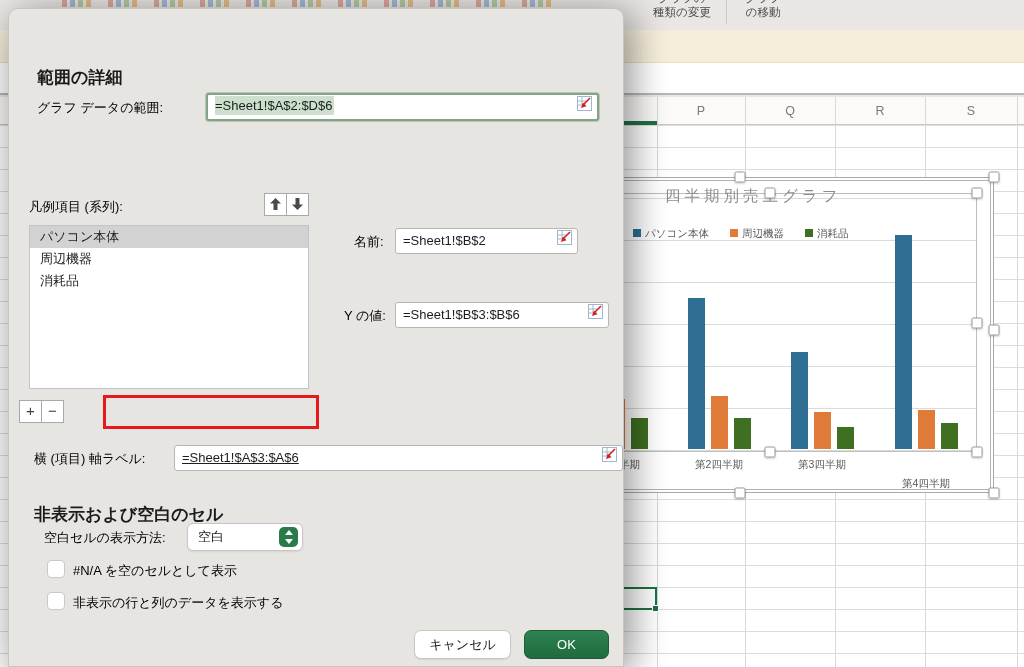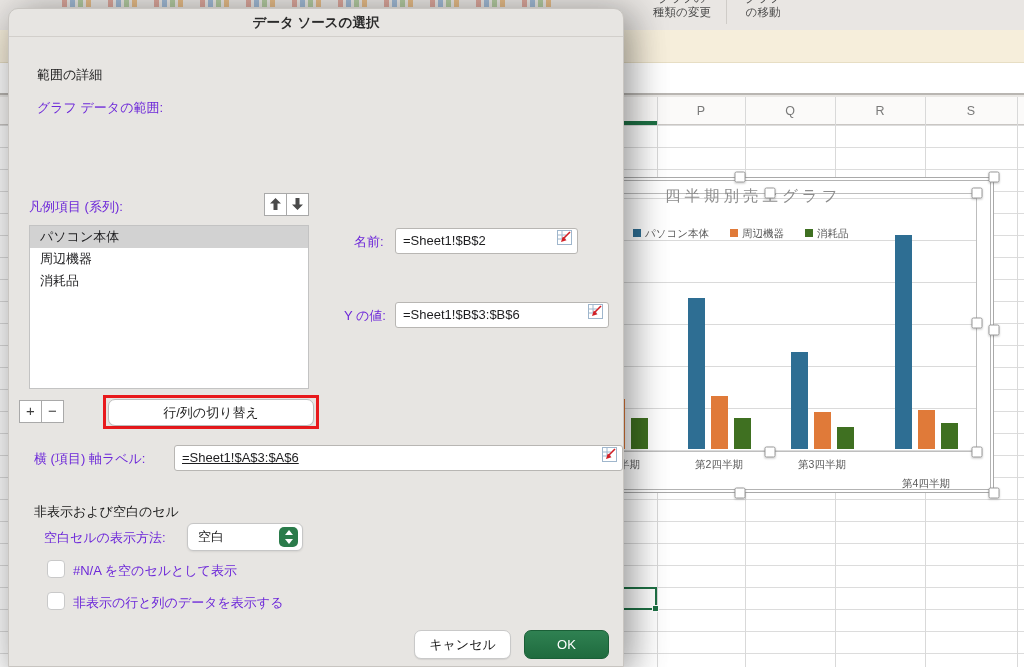--- a/index.html
+++ b/index.html
@@ -41,22 +41,22 @@
   .bar { position:absolute; bottom:43px; }
   .cat-label { position:absolute; top:280px; width:80px; text-align:center; font-size:10.5px; color:#595959; }
   .handle { position:absolute; width:11px; height:11px; background:#fff; border:1px solid #9a9a9a; border-radius:2px; transform:translate(-50%,-50%); box-shadow:0 1px 2px rgba(0,0,0,.15); }
 
   
   .dialog { left:8px; top:8px; width:616px; height:659px; background:#e7e5e2;
     border-radius:10px 10px 0 0; border:1px solid #c8c5c1;
     box-shadow:12px 0 34px rgba(0,0,0,.22), 0 14px 40px rgba(0,0,0,.28); }
   .dlg-titlebar { position:absolute; left:0; top:0; width:100%; height:28px; border-bottom:1px solid #d2cfcb;
     text-align:center; line-height:28px; font-size:13.5px; font-weight:bold; color:#2b2b2b; }
-  .sect-head { position:absolute; font-size:13px; font-weight:normal; color:#1b1b1b; }
-  .lbl { position:absolute; font-size:13px; color:#6d28d9; white-space:nowrap; }
+  .sect-head { position:absolute; font-size:17px; font-weight:bold; color:#1b1b1b; }
+  .lbl { position:absolute; font-size:13px; color:#000000; white-space:nowrap; }
   .field { position:absolute; background:#fff; border:1px solid #b8b6b3; border-radius:3px;
     font-size:13px; line-height:24px; padding-left:7px; white-space:nowrap; overflow:hidden; }
   .field .ref-icon { position:absolute; right:5px; top:50%; transform:translateY(-50%); }
   .range-field { border:2px solid #85a385; box-shadow:0 0 0 1px #b7c6b7; line-height:22px; }
   .range-field .hl { background:#cde0cd; padding:2px 2px 2px 0; }
   .series-list { position:absolute; left:20px; top:216px; width:280px; height:164px; background:#fff; border:1px solid #c3c3c3; }
   .series-list .item { height:22px; line-height:22px; padding-left:10px; font-size:13px; }
   .series-list .item.sel { background:#d2d2d2; }
   .sq-btn { position:absolute; width:23px; height:23px; background:#fff; border:1px solid #a9a9a9;
     text-align:center; line-height:20px; font-size:15px; color:#3c3c3c; }
@@ -143,24 +143,34 @@
       <div class="legend-item" style="left: 244px;"><span class="sw" style="background: rgb(63, 112, 33);"></span>消耗品</div>
     </div>
 
   <div class="abs handle" style="left:740px;top:177px;"></div>
   <div class="abs handle" style="left:994px;top:177px;"></div>
   <div class="abs handle" style="left:994px;top:330px;"></div>
   <div class="abs handle" style="left:994px;top:493px;"></div>
   <div class="abs handle" style="left:740px;top:493px;"></div>
 
   <div class="abs dialog">
-    <div class="dlg-titlebar">データ ソースの選択</div>
 
     <div class="sect-head" style="left:28px;top:57px;">範囲の詳細</div>
     <div class="lbl" style="left:28px;top:90px;">グラフ データの範囲:</div>
+    <div class="field range-field" style="left:197px;top:84px;width:393px;height:28px;">
+      <span class="hl">=Sheet1!$A$2:$D$6</span>
+      <span class="ref-icon">
+        <svg width="15" height="15" viewBox="0 0 15 15">
+            <rect x="0.5" y="0.5" width="14" height="14" fill="#fff" stroke="#9fb6cc"></rect>
+            <path d="M1 5h8M1 9h8M5 1v8" stroke="#9fb6cc" stroke-width="1"></path>
+            <path d="M13 2 L6 9" stroke="#d21f26" stroke-width="1.6"></path>
+            <path d="M4 12 L9.5 10.2 L5.8 6.5 Z" fill="#d21f26"></path>
+          </svg>
+      </span>
+    </div>
 
     <div class="lbl" style="left:20px;top:189px;">凡例項目 (系列):</div>
     <div class="sq-btn" style="left:255px;top:184px;">
       <span><svg width="11" height="12" viewBox="0 0 11 12" style="margin-top:4px;">
             <path d="M5.5 0 L11 5.5 H7.5 V12 H3.5 V5.5 H0 Z" fill="#4a4a4a"></path>
           </svg></span>
     </div>
     <div class="sq-btn" style="left:277px;top:184px;">
       <span><svg width="11" height="12" viewBox="0 0 11 12" style="margin-top:4px;transform:rotate(180deg);">
             <path d="M5.5 0 L11 5.5 H7.5 V12 H3.5 V5.5 H0 Z" fill="#4a4a4a"></path>
@@ -195,21 +205,20 @@
             <path d="M1 5h8M1 9h8M5 1v8" stroke="#9fb6cc" stroke-width="1"></path>
             <path d="M13 2 L6 9" stroke="#d21f26" stroke-width="1.6"></path>
             <path d="M4 12 L9.5 10.2 L5.8 6.5 Z" fill="#d21f26"></path>
           </svg>
       </span>
     </div>
 
     <div class="sq-btn" style="left:10px;top:391px;">+</div>
     <div class="sq-btn" style="left:32px;top:391px;">−</div>
     <div class="switch-annotation"></div>
-    <div class="switch-btn">行/列の切り替え</div>
 
     <div class="lbl" style="left:25px;top:441px;">横 (項目) 軸ラベル:</div>
     <div class="field" style="left:165px;top:436px;width:449px;height:26px;text-decoration:underline;">
       <span>=Sheet1!$A$3:$A$6</span>
       <span class="ref-icon">
         <svg width="15" height="15" viewBox="0 0 15 15">
             <rect x="0.5" y="0.5" width="14" height="14" fill="#fff" stroke="#9fb6cc"></rect>
             <path d="M1 5h8M1 9h8M5 1v8" stroke="#9fb6cc" stroke-width="1"></path>
             <path d="M13 2 L6 9" stroke="#d21f26" stroke-width="1.6"></path>
             <path d="M4 12 L9.5 10.2 L5.8 6.5 Z" fill="#d21f26"></path>

